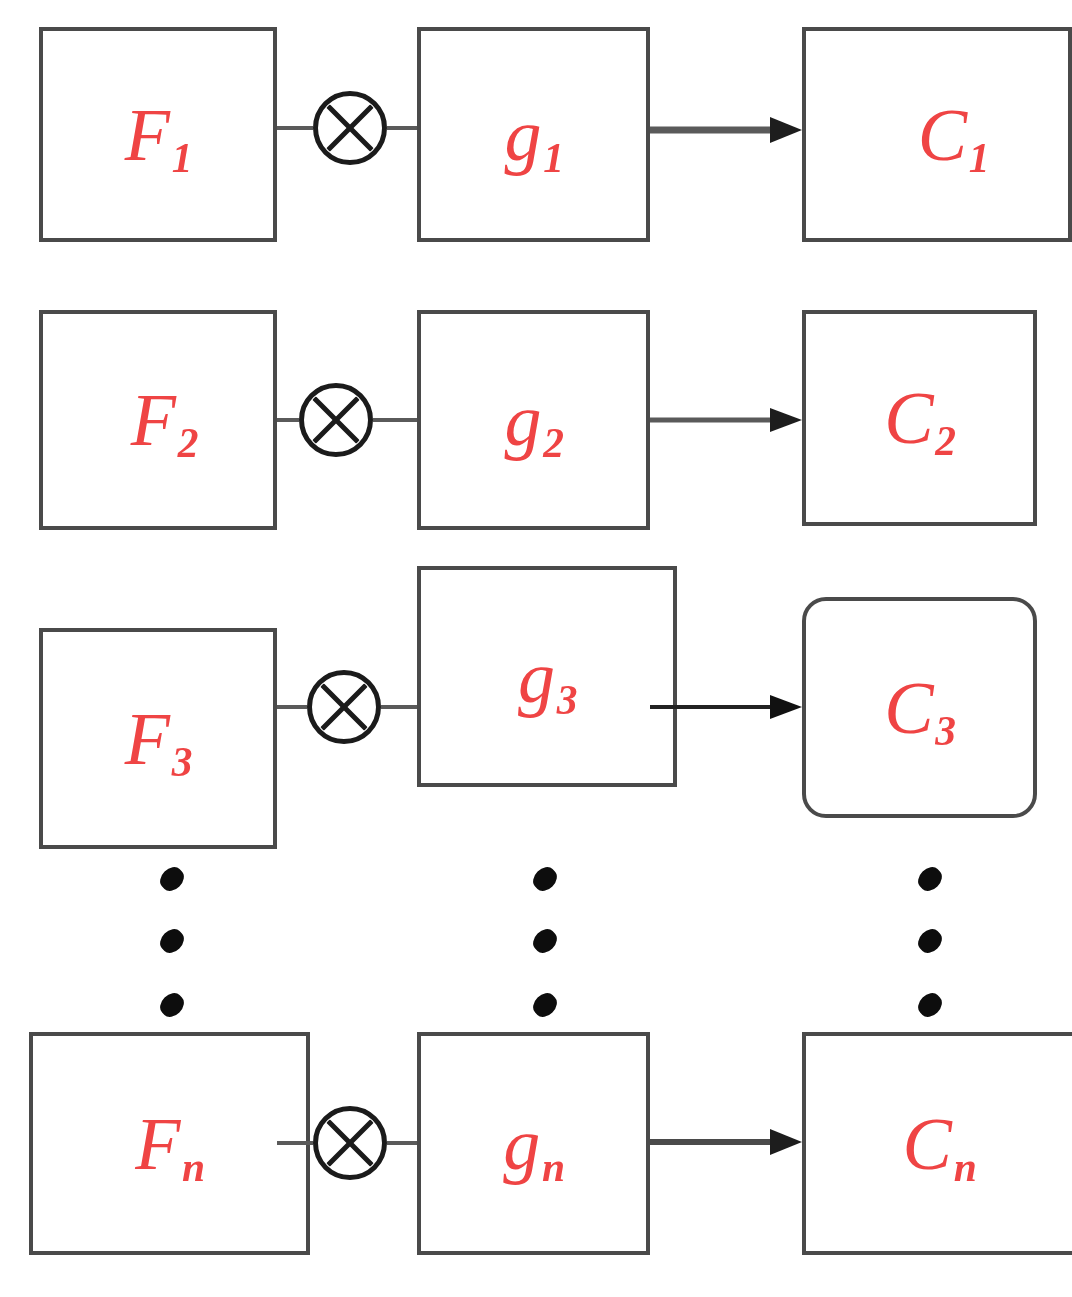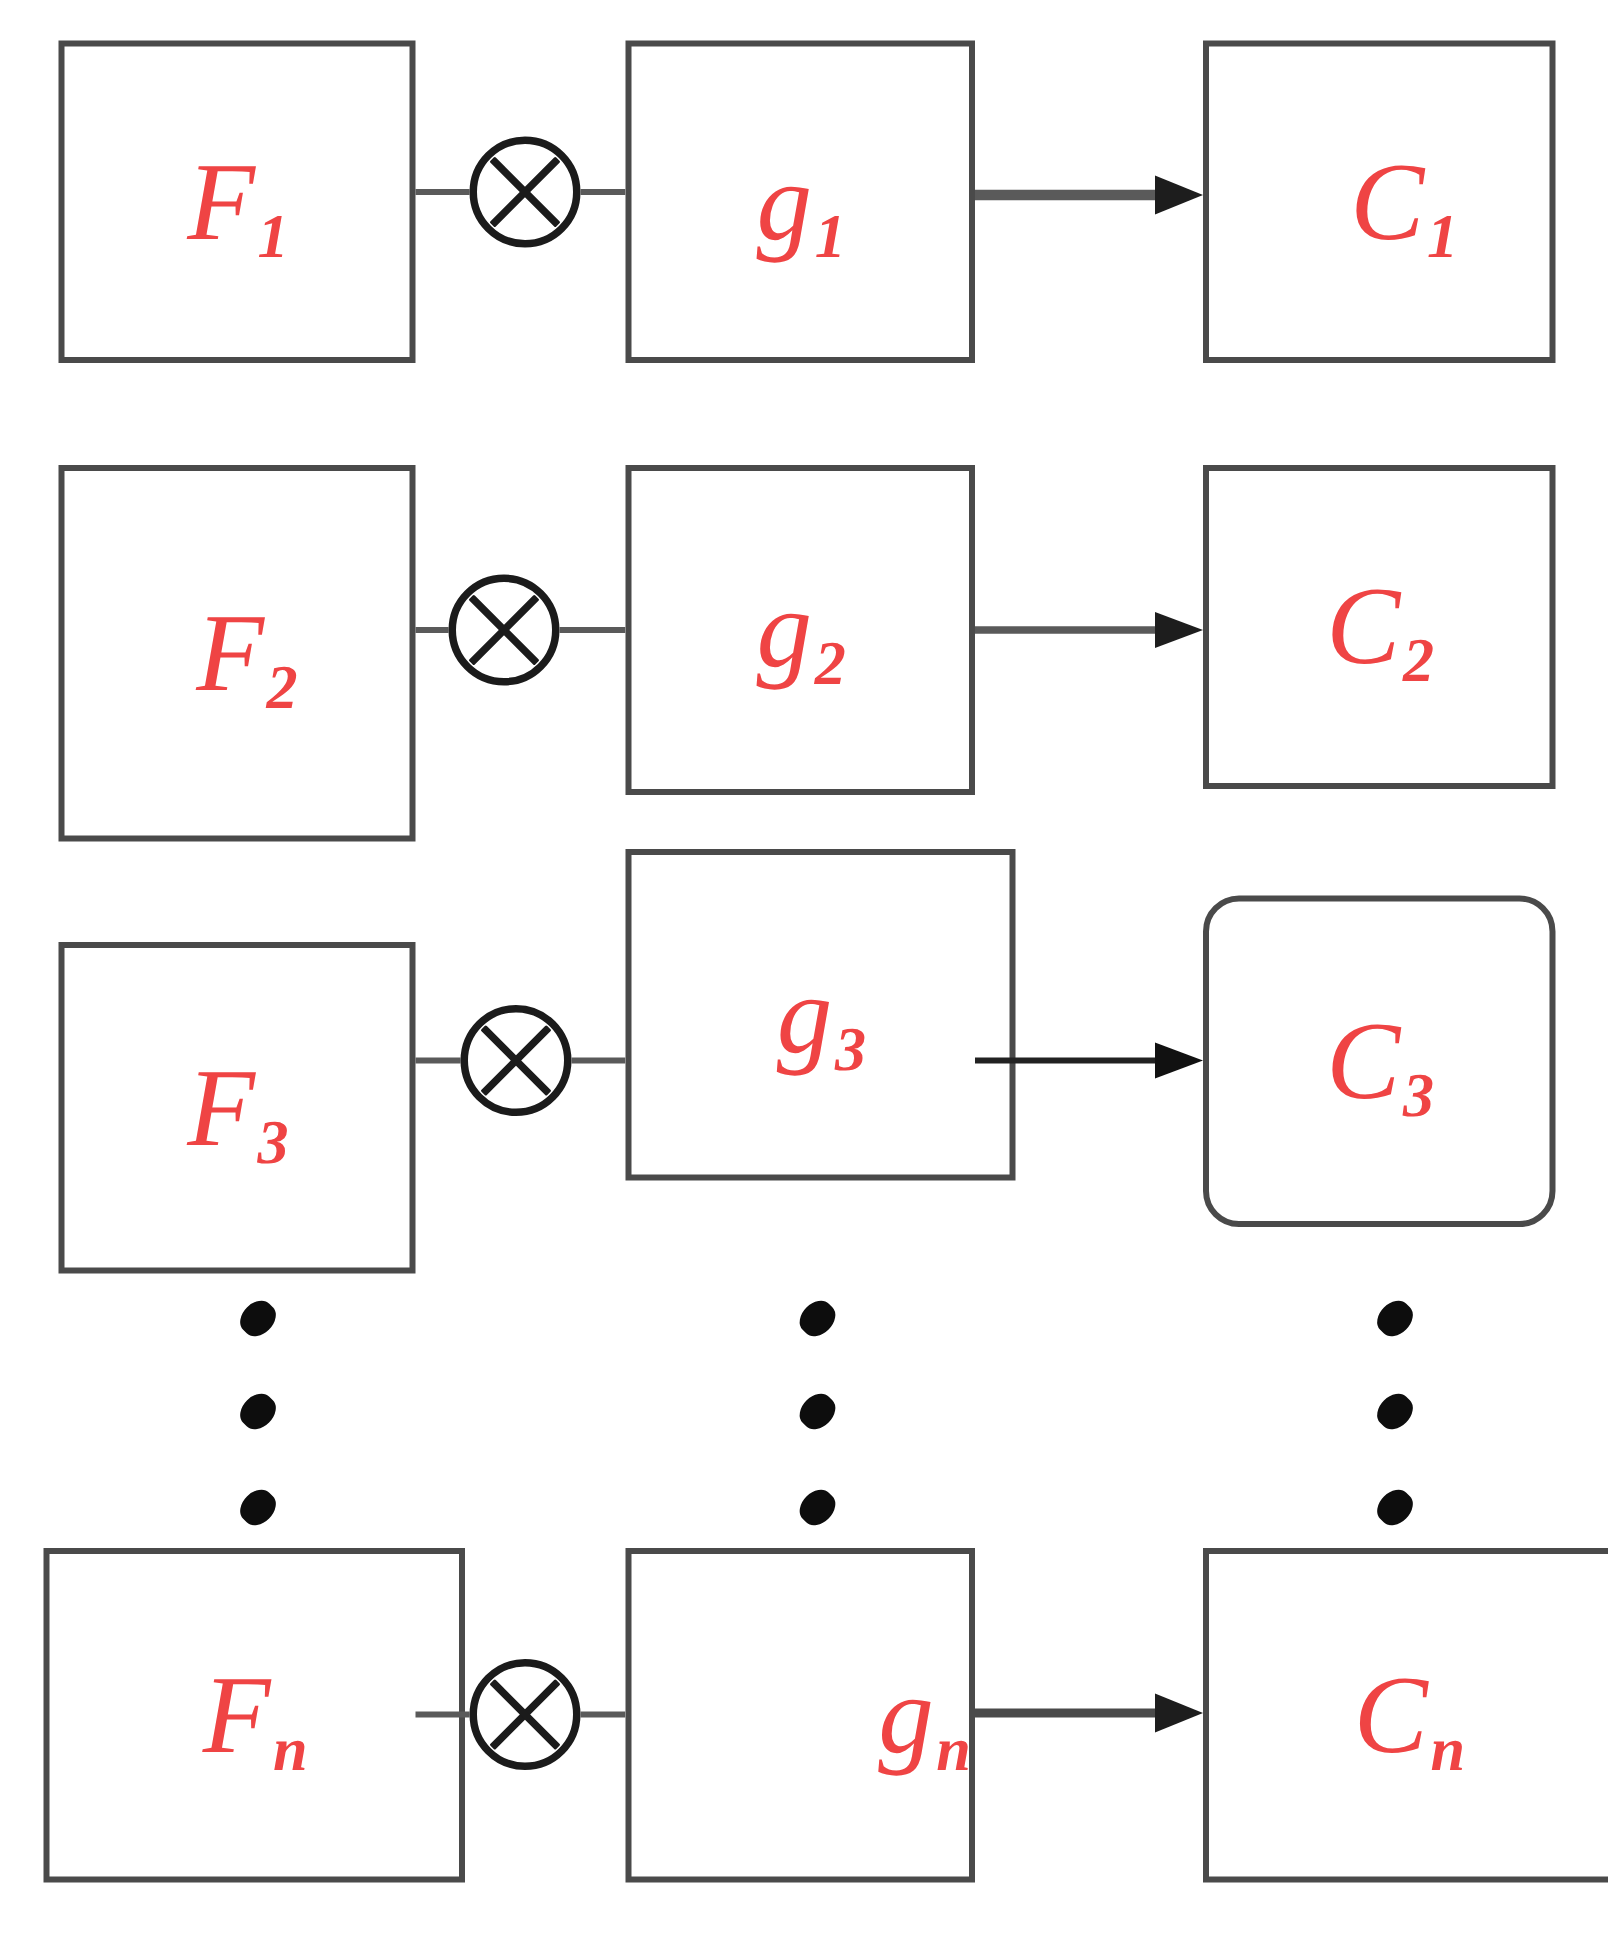--- a/index.html
+++ b/index.html
@@ -124,27 +124,27 @@
     </span>
   </div>
 
   <span class="arrow" style="left:650px; top:115px; width:152px;">
     <svg width="152" height="30" viewBox="0 0 152 30">
       <line x1="0" y1="15" x2="124" y2="15" stroke="#5a5a5a" stroke-width="7"></line>
       <polygon points="120,2 152,15 120,28" fill="#1d1d1d"></polygon>
     </svg>
   </span>
 
-  <div class="node-box" style="left:802px; top:27px; width:235px; height:215px;padding-left:32px;">
+  <div class="node-box" style="left:802px; top:27px; width:270px; height:215px;padding-left:32px;">
     <span class="node-label">
       <span>C</span><span class="sub">1</span>
     </span>
   </div>
 
-  <div class="node-box" style="left:39px; top:310px; width:238px; height:251px;padding-left:12px;">
+  <div class="node-box" style="left:39px; top:310px; width:238px; height:220px;padding-left:12px;">
     <span class="node-label">
       <span>F</span><span class="sub">2</span>
     </span>
   </div>
 
   <div class="tick" style="left:277px; top:418px; width:22px;"></div>
 
   <div class="otimes" style="left:299px; top:383px;"></div>
 
   <div class="tick" style="left:373px; top:418px; width:44px;"></div>
@@ -216,21 +216,21 @@
       <span>F</span><span class="sub">n</span>
     </span>
   </div>
 
   <div class="tick" style="left:277px; top:1141px; width:36px;"></div>
 
   <div class="otimes" style="left:313px; top:1106px;"></div>
 
   <div class="tick" style="left:387px; top:1141px; width:30px;"></div>
 
-  <div class="node-box" style="left:417px; top:1032px; width:233px; height:223px;justify-content:flex-end;">
+  <div class="node-box" style="left:417px; top:1032px; width:233px; height:223px;">
     <span class="node-label">
       <span>g</span><span class="sub">n</span>
     </span>
   </div>
 
   <span class="arrow" style="left:650px; top:1127px; width:152px;">
     <svg width="152" height="30" viewBox="0 0 152 30">
       <line x1="0" y1="15" x2="124" y2="15" stroke="#4a4a4a" stroke-width="6"></line>
       <polygon points="120,2 152,15 120,28" fill="#1d1d1d"></polygon>
     </svg>

